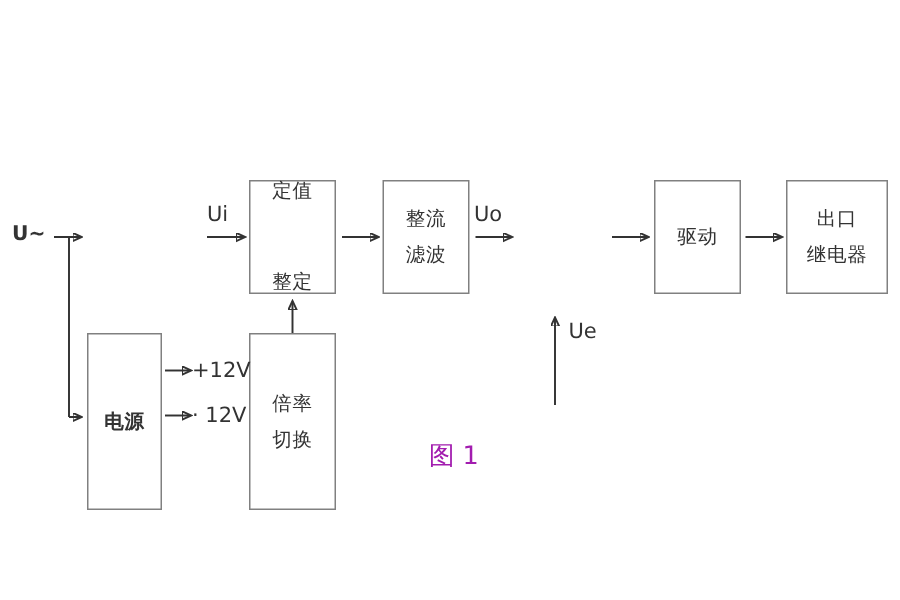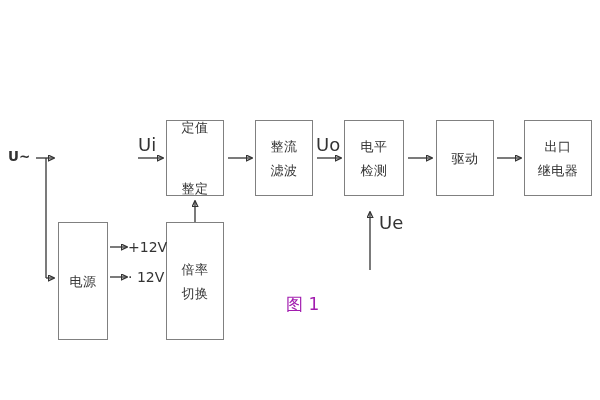--- a/index.html
+++ b/index.html
@@ -31,21 +31,21 @@
   }
   .box .ln {
     display: block;
     white-space: nowrap;
     letter-spacing: 0.5px;
   }
   .box.two .ln:first-child { margin-bottom: 11px; }
   .sig {
     position: absolute;
     color: #333333;
-    font-size: 18px;
+    font-size: 14px;
     white-space: nowrap;
     line-height: 1;
   }
   .sig-bold {
     position: absolute;
     color: #333333;
     font-size: 13.5px;
     font-weight: 600;
     white-space: nowrap;
     line-height: 1;
@@ -108,35 +108,31 @@
   <div class="box two" style="left: 166px; top: 120px; width: 58px; height: 76px; border-color: rgb(128, 128, 128); color: rgb(51, 51, 51); justify-content: space-between;">
     <span class="ln">定值</span>
     <span class="ln">整定</span>
   </div>
 
   <div class="box two" style="left: 255px; top: 120px; width: 58px; height: 76px; border-color: rgb(128, 128, 128); color: rgb(51, 51, 51);">
     <span class="ln">整流</span>
     <span class="ln">滤波</span>
   </div>
 
-  <div class="box two" style="left: 344px; top: 120px; width: 60px; height: 76px; border-color: rgb(128, 128, 128); color: rgb(51, 51, 51);">
-    <span class="ln">电平</span>
-    <span class="ln">检测</span>
-  </div>
 
   <div class="box" style="left: 436px; top: 120px; width: 58px; height: 76px; border-color: rgb(128, 128, 128); color: rgb(51, 51, 51);">
     <span class="ln">驱动</span>
   </div>
 
   <div class="box two" style="left: 524px; top: 120px; width: 68px; height: 76px; border-color: rgb(128, 128, 128); color: rgb(51, 51, 51);">
     <span class="ln">出口</span>
     <span class="ln">继电器</span>
   </div>
 
-  <div class="box" style="left: 58px; top: 222px; width: 50px; height: 118px; border-color: rgb(128, 128, 128); color: rgb(51, 51, 51);">
+  <div class="box" style="left: 58px; top: 222px; width: 50px; height: 118px; border-color: rgb(128, 128, 128); color: rgb(51, 51, 51); font-weight: bold;">
     <span class="ln">电源</span>
   </div>
 
   <div class="box two" style="left: 166px; top: 222px; width: 58px; height: 118px; border-color: rgb(128, 128, 128); color: rgb(51, 51, 51);">
     <span class="ln">倍率</span>
     <span class="ln">切换</span>
   </div>
 
 
   <div class="sig" style="left:138px; top:136px;">Ui</div>

